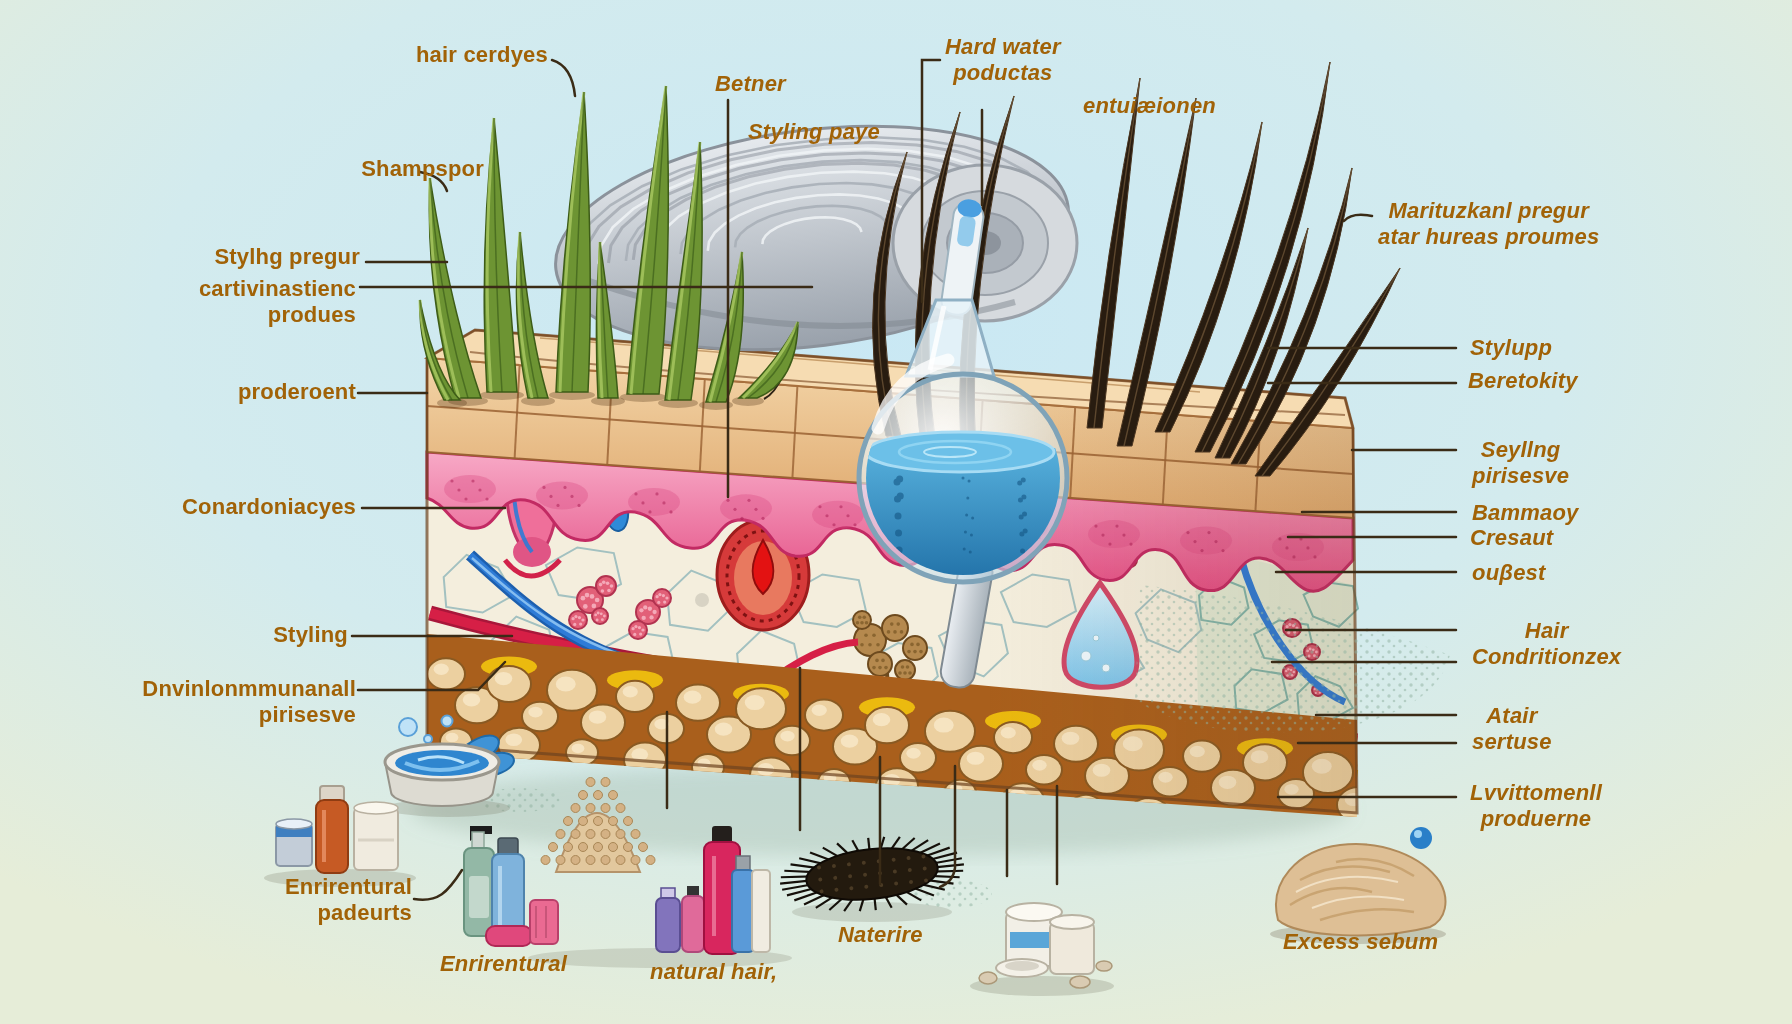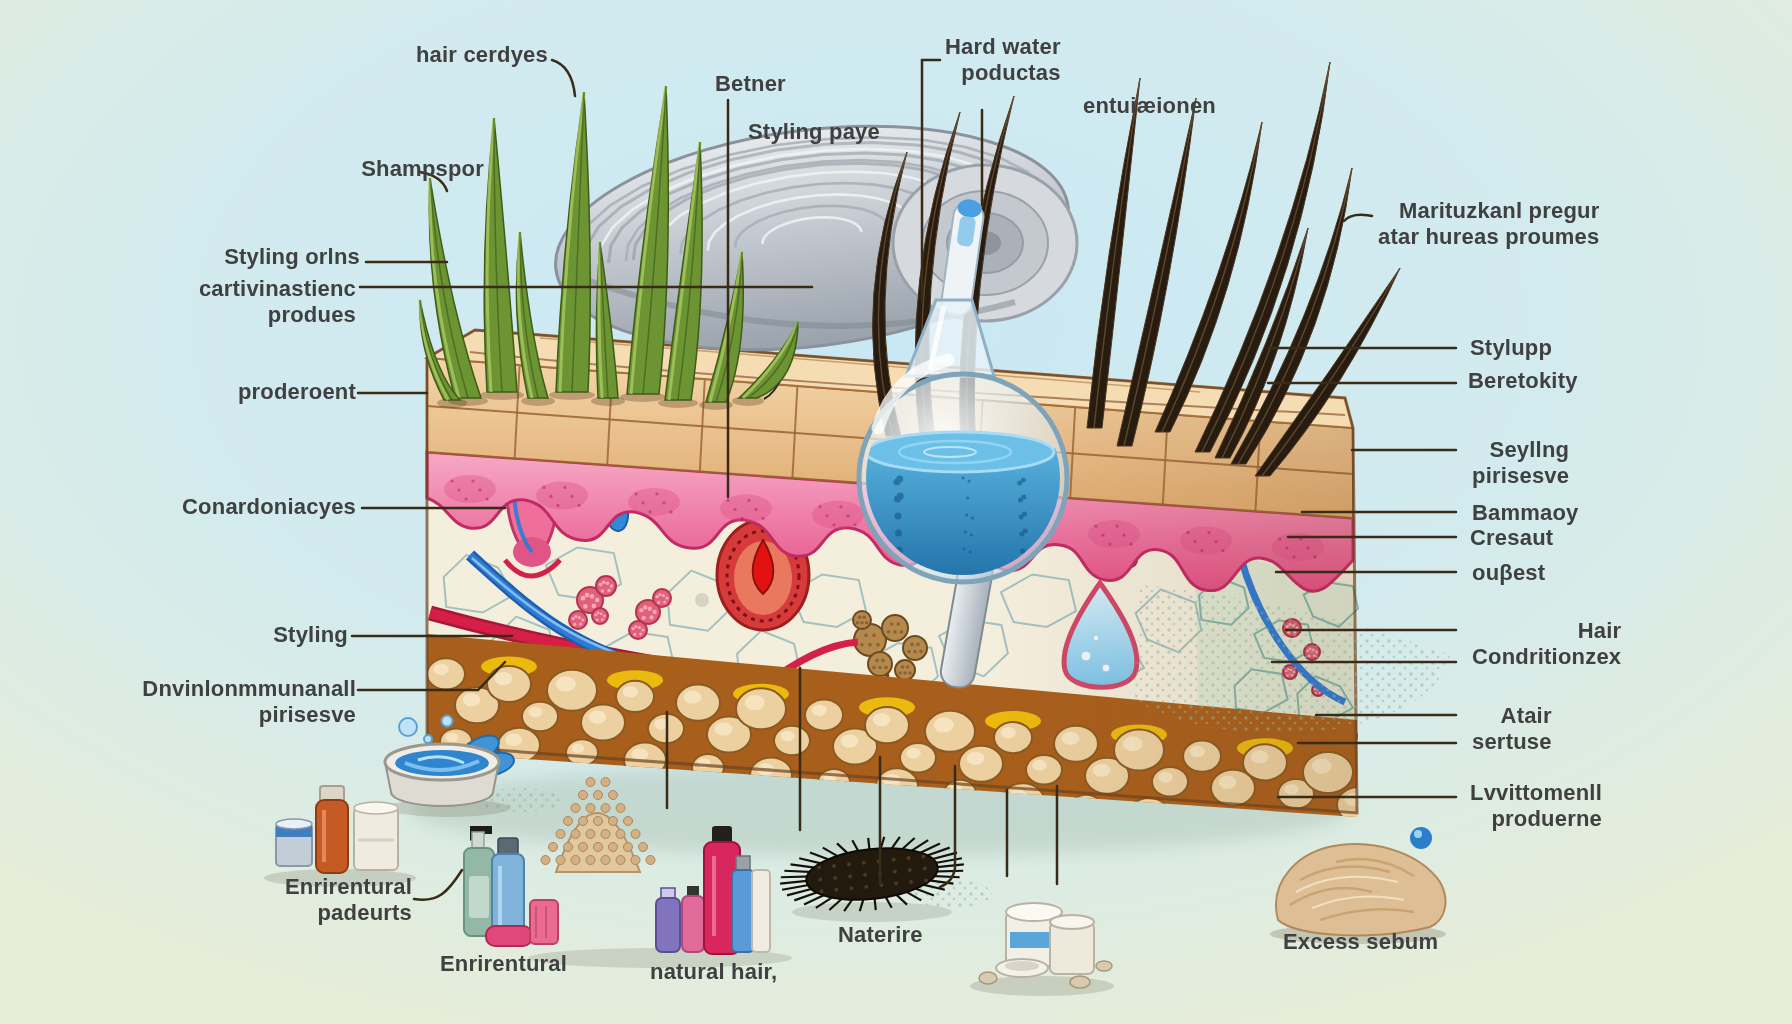--- a/index.html
+++ b/index.html
@@ -1,22 +1,22 @@
 <!DOCTYPE html>
 <html><head>
 <meta charset="utf-8">
 <style>
   html,body{margin:0;padding:0;background:#dfe8d2;}
   #stage{position:relative;width:1792px;height:1024px;overflow:hidden;
          font-family:"Liberation Sans",sans-serif;}
   #art{position:absolute;left:0;top:0;}
-  .lbl{position:absolute;color:#404040;font-weight:700;font-size:22px;line-height:1.18;
+  .lbl{position:absolute;color:#a16207;font-weight:700;font-size:22px;line-height:1.18;
        white-space:pre-line;letter-spacing:.2px;}
   .ra{text-align:right;}
-  .la{text-align:right;}
+  .la{text-align:center;font-style:italic;}
 </style>
 </head>
 <body>
 
 <div id="stage">
 <svg id="art" width="1792" height="1024" viewBox="0 0 1792 1024">
   <defs>
     <radialGradient id="bgGrad" cx="48%" cy="32%" r="72%">
       <stop offset="0%" stop-color="#c9e8f4"></stop>
       <stop offset="55%" stop-color="#d3ebee"></stop>
@@ -840,21 +840,21 @@
     <path d="M1272,662 H1456"></path>
     <path d="M1316,715 H1456"></path>
     <path d="M1298,743 H1456"></path>
     <path d="M1278,797 H1456"></path>
   </g>
 </svg>
 
 <div id="labels">
   <div class="lbl ra" style="right:1244px;top:42px">hair cerdyes</div>
   <div class="lbl ra" style="right:1308px;top:156px">Shampspor</div>
-  <div class="lbl ra" style="right:1432px;top:244px">Styling orlns</div>
+  <div class="lbl ra" style="right:1432px;top:244px">Stylhg pregur</div>
   <div class="lbl ra" style="right:1436px;top:276px">cartivinastienc
 produes</div>
   <div class="lbl ra" style="right:1436px;top:379px">proderoent</div>
   <div class="lbl ra" style="right:1436px;top:494px">Conardoniacyes</div>
   <div class="lbl ra" style="right:1444px;top:622px">Styling</div>
   <div class="lbl ra" style="right:1436px;top:676px">Dnvinlonmmunanall
 pirisesve</div>
   <div class="lbl ra" style="right:1380px;top:874px">Enrirentural
 padeurts</div>
   <div class="lbl la" style="left:440px;top:951px">Enrirentural</div>

